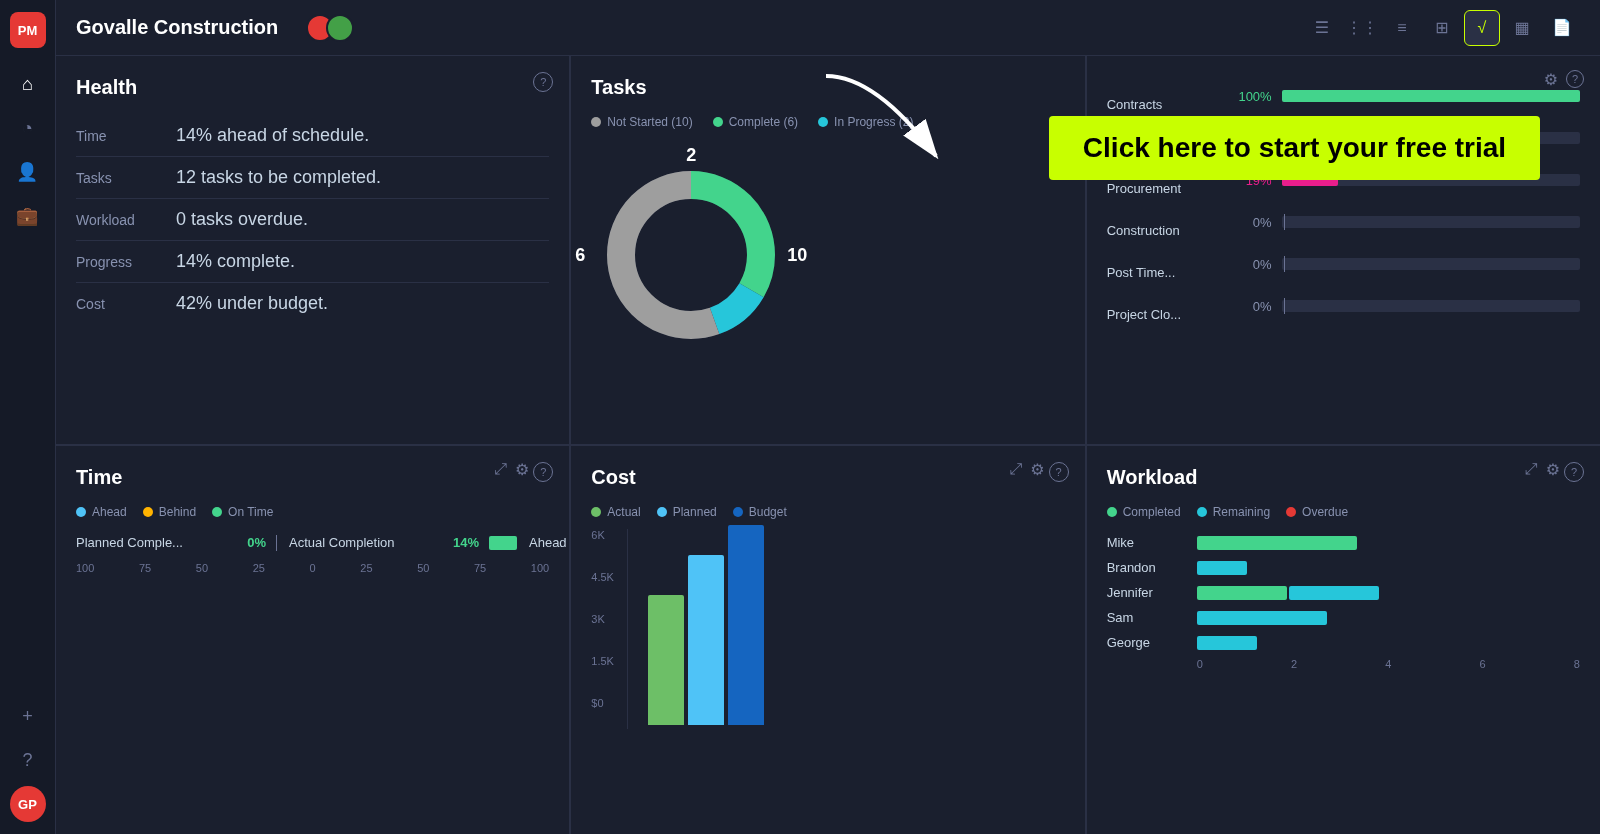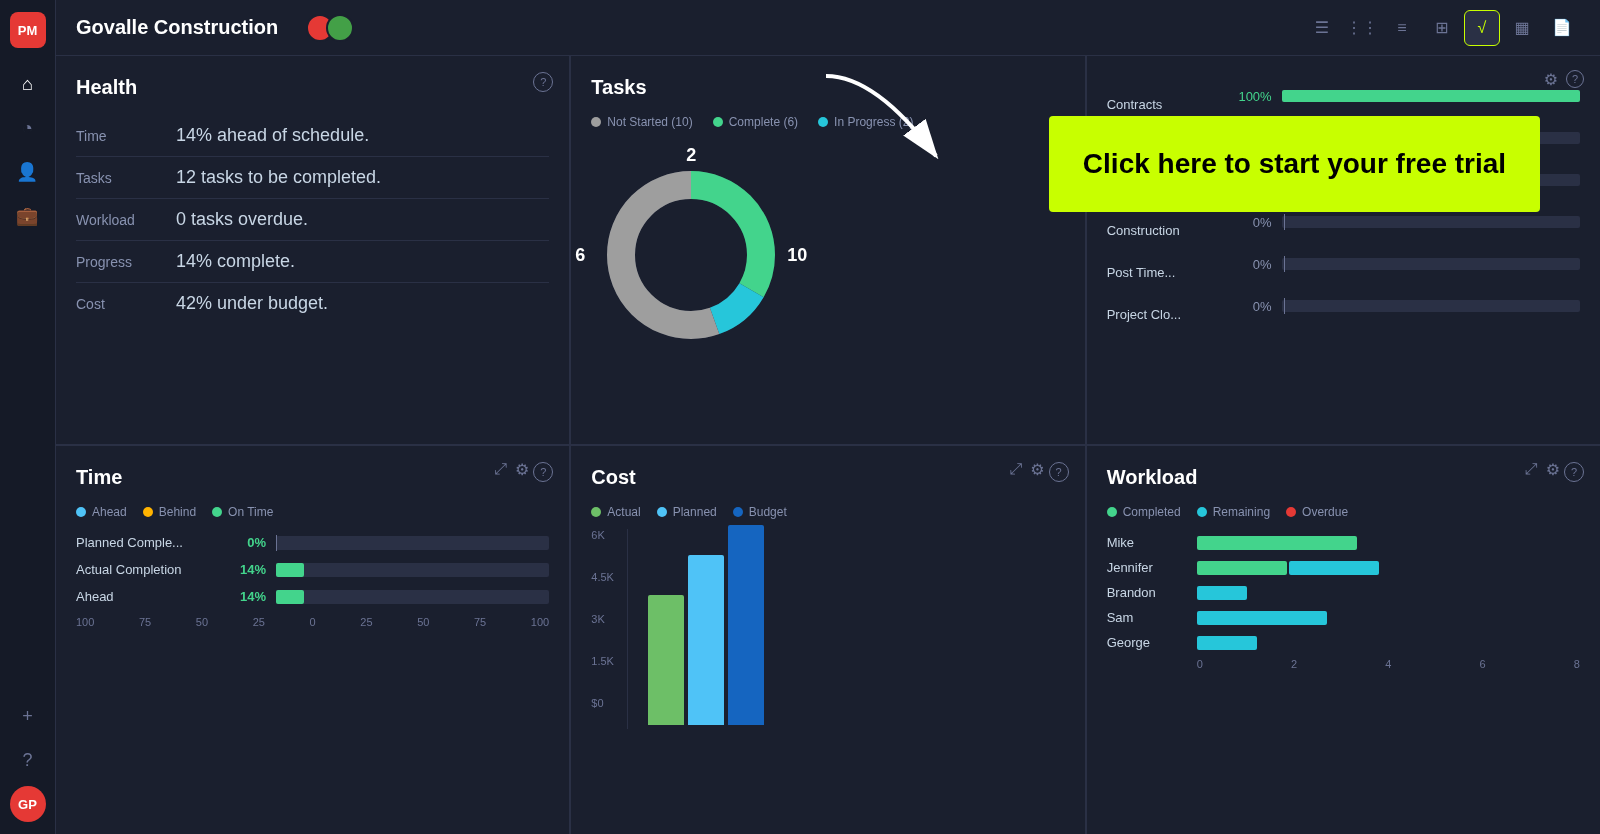--- a/index.html
+++ b/index.html
@@ -54,27 +54,27 @@
     .task-row { display: flex; align-items: center; gap: 10px; font-size: 13px; }
     .task-name { width: 110px; color: #c8d6e5; margin-top: 17px; }
     .task-pct { width: 45px; text-align: right; }
     .task-bar-bg { flex: 1; height: 12px; background: #2a3045; border-radius: 2px; overflow: visible; display: flex; align-items: center; }
     .task-bar { height: 12px; border-radius: 2px; }
     .task-bar.green { background: #43d48c; }
     .task-bar.pink { background: #e91e8c; }
     .task-divider { width: 1px; height: 16px; background: #6b7394; margin-left: 2px; }
 
     
-    .free-trial-banner { position: absolute; top: 60px; left: 993px; right: 60px; background: #c8ff00; color: #000; font-size: 28px; font-weight: 600; display: flex; align-items: center; justify-content: center; padding: 32px 24px; z-index: 100; border-radius: 4px; }
+    .free-trial-banner { position: absolute; top: 60px; left: 993px; right: 60px; background: #c8ff00; color: #000; font-size: 28px; font-weight: 600; display: flex; align-items: center; justify-content: center; padding: 16px 24px; z-index: 100; border-radius: 4px; }
     .trial-arrow { position: absolute; top: 10px; left: 760px; z-index: 101; }
 
     
     .time-panel {}
     .time-legend { display: flex; gap: 16px; margin-bottom: 16px; }
-    .time-rows { display: flex; flex-direction: column; gap: 12px; }
+    .time-rows { display: flex; gap: 12px; }
     .time-row { display: flex; align-items: center; gap: 10px; font-size: 13px; }
     .time-row-label { width: 140px; color: #c8d6e5; }
     .time-row-pct { width: 40px; text-align: right; color: #43d48c; font-weight: 600; }
     .time-axis { display: flex; justify-content: space-between; margin-top: 12px; font-size: 11px; color: #6b7394; }
     .hbar { height: 14px; border-radius: 2px; }
     .hbar.green { background: #43d48c; }
 
     
     .cost-panel {}
     .cost-legend { display: flex; gap: 16px; margin-bottom: 10px; }
@@ -382,32 +382,32 @@
           </div>
         <div class="workload-rows" id="workload-rows">
             <div class="workload-row">
     <span class="workload-name">Mike</span>
     <div class="workload-bars">
       <div class="wbar green" style="width:160px;"></div>
 
     </div>
   </div>
             <div class="workload-row">
+    <span class="workload-name">Brandon</span>
+    <div class="workload-bars">
+
+      <div class="wbar cyan" style="width:50px;"></div>
+
+    </div>
+  </div>
+            <div class="workload-row">
     <span class="workload-name">Jennifer</span>
     <div class="workload-bars">
       <div class="wbar green" style="width:90px;"></div>
       <div class="wbar cyan" style="width:90px;"></div>
-
-    </div>
-  </div>
-            <div class="workload-row">
-    <span class="workload-name">Brandon</span>
-    <div class="workload-bars">
-
-      <div class="wbar cyan" style="width:50px;"></div>
 
     </div>
   </div>
             <div class="workload-row">
     <span class="workload-name">Sam</span>
     <div class="workload-bars">
 
       <div class="wbar cyan" style="width:130px;"></div>
 
     </div>

